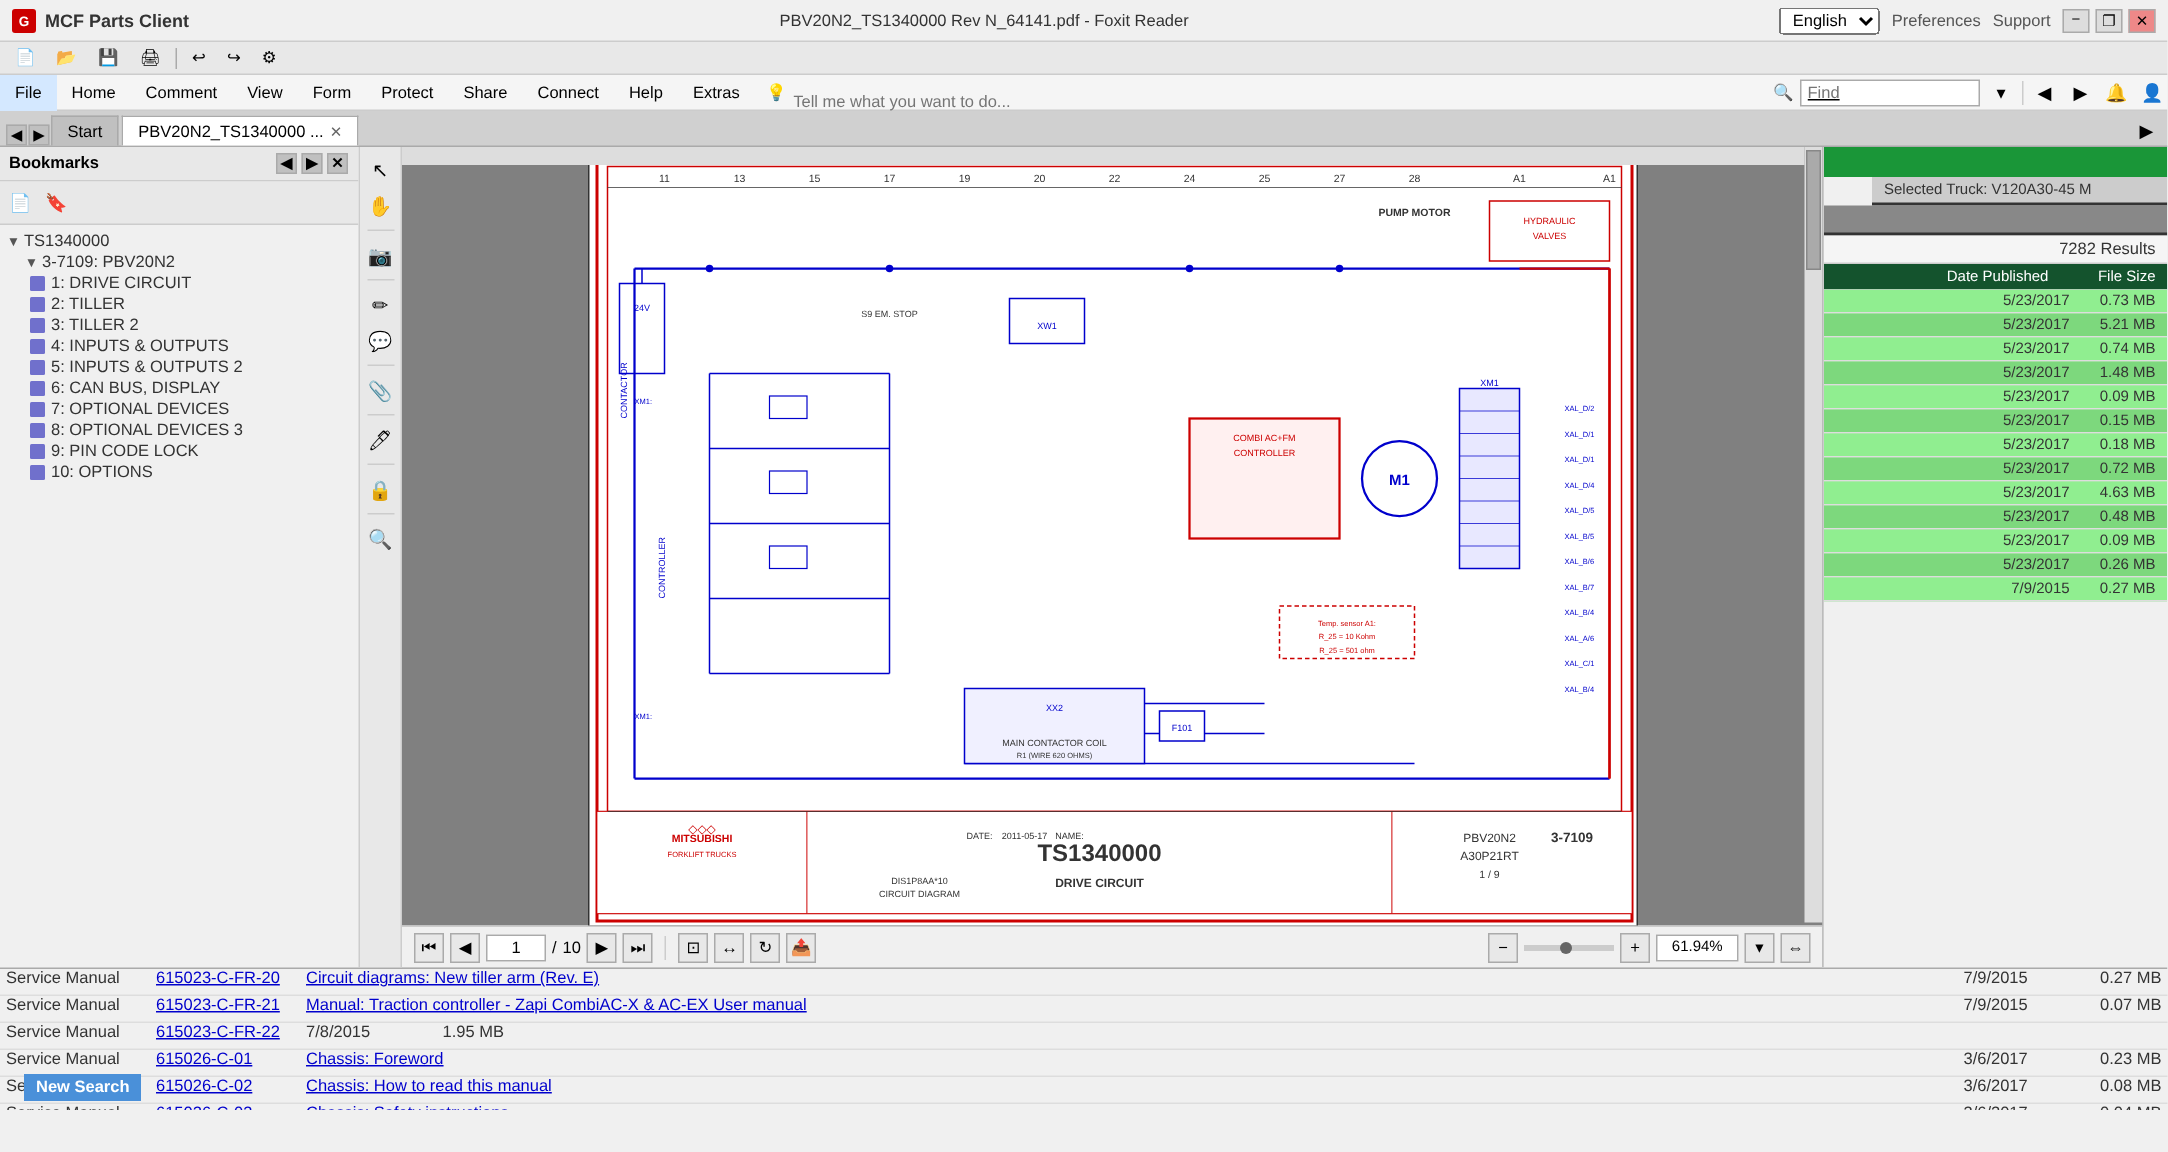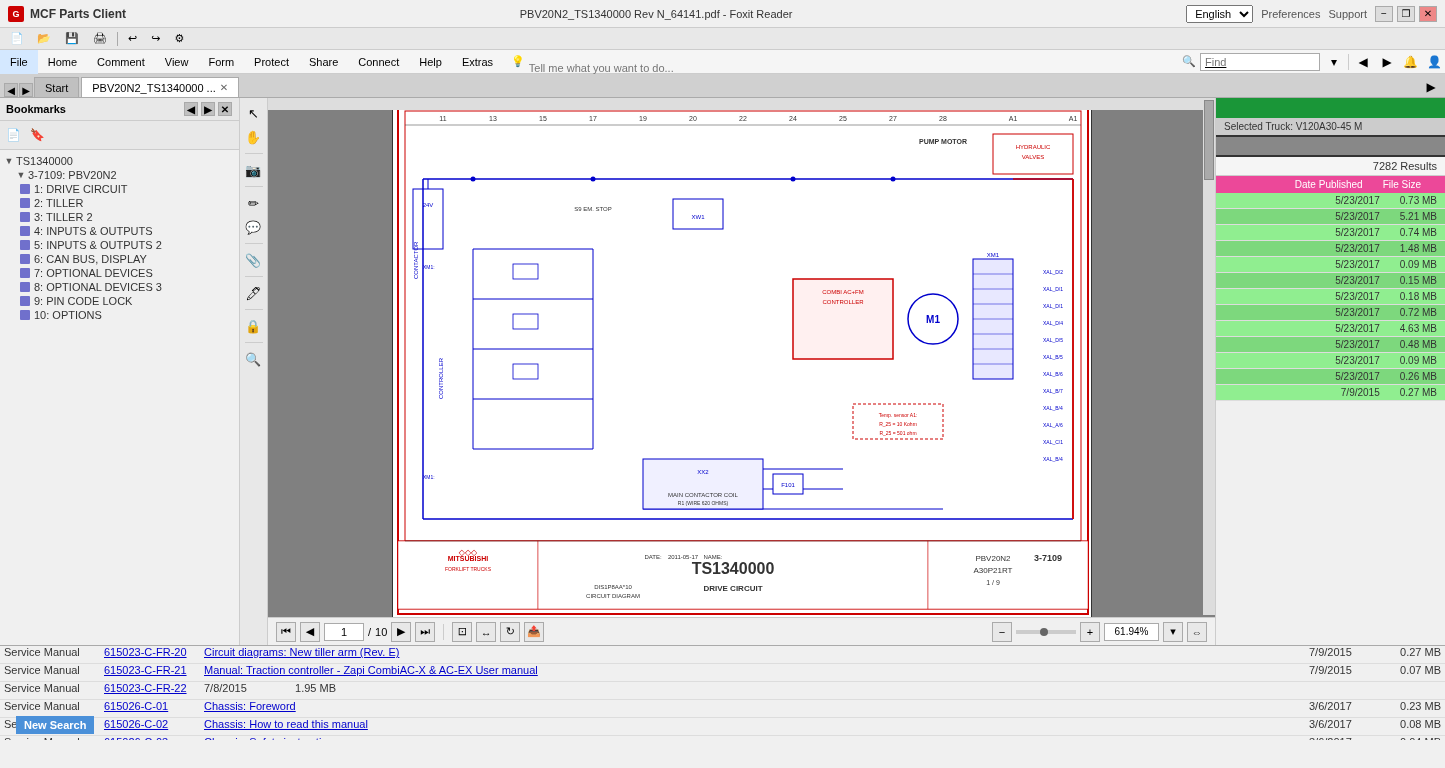--- a/index.html
+++ b/index.html
@@ -291,37 +291,38 @@
       padding: 4px 8px;
       font-size: 11px;
       font-weight: bold;
     }
     #selected-truck-bar {
       background: #ccc;
       padding: 3px 8px;
       font-size: 10px;
       color: #333;
       border-bottom: 2px solid #333;
+      margin-left: 32px;
     }
     #results-count {
       padding: 3px 8px;
       font-size: 11px;
       text-align: right;
       color: #333;
       border-bottom: 1px solid #ccc;
       background: #f5f5f5;
     }
     #results-header {
-      background: #ec4899;
+      background: #14532d;
       color: white;
-      padding: 3px 24px;
+      padding: 3px 8px;
       font-size: 10px;
       display: flex;
       justify-content: flex-end;
-      gap: 20px;
+      gap: 33px;
     }
     #results-list {
       flex: 1;
       overflow-y: auto;
       background: #f0f0f0;
     }
     .result-row {
       display: flex;
       justify-content: flex-end;
       gap: 20px;

